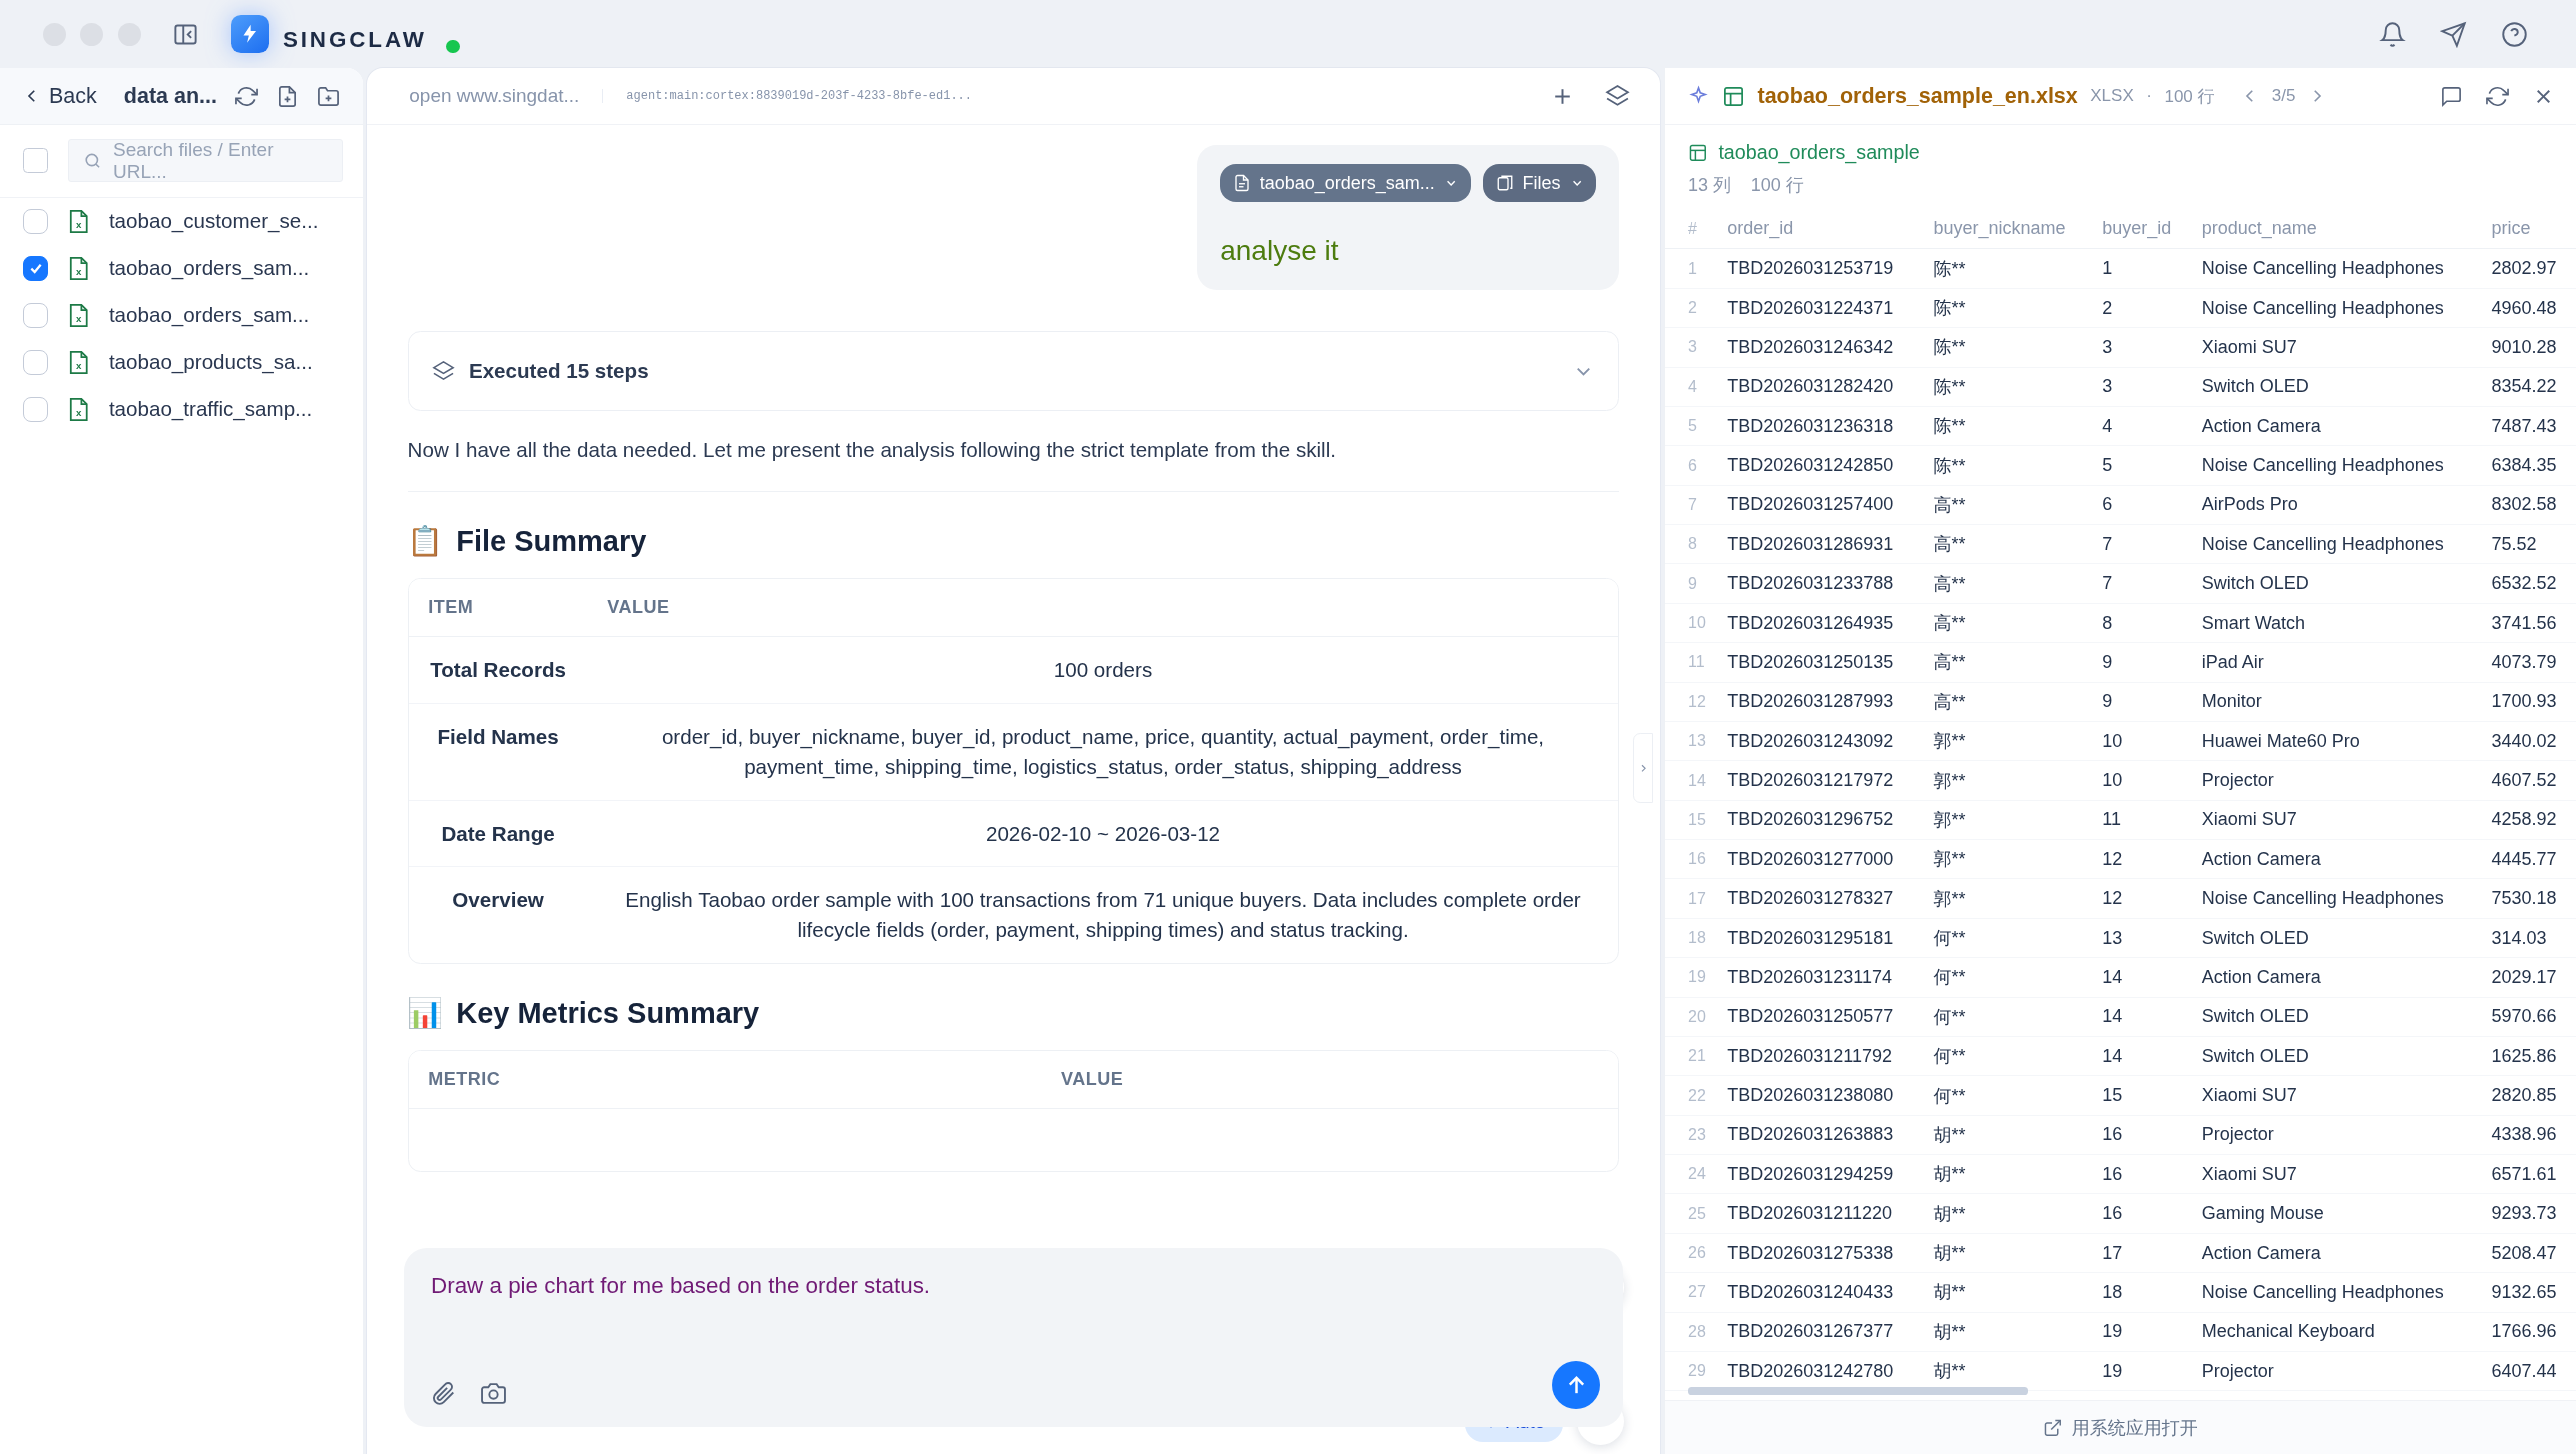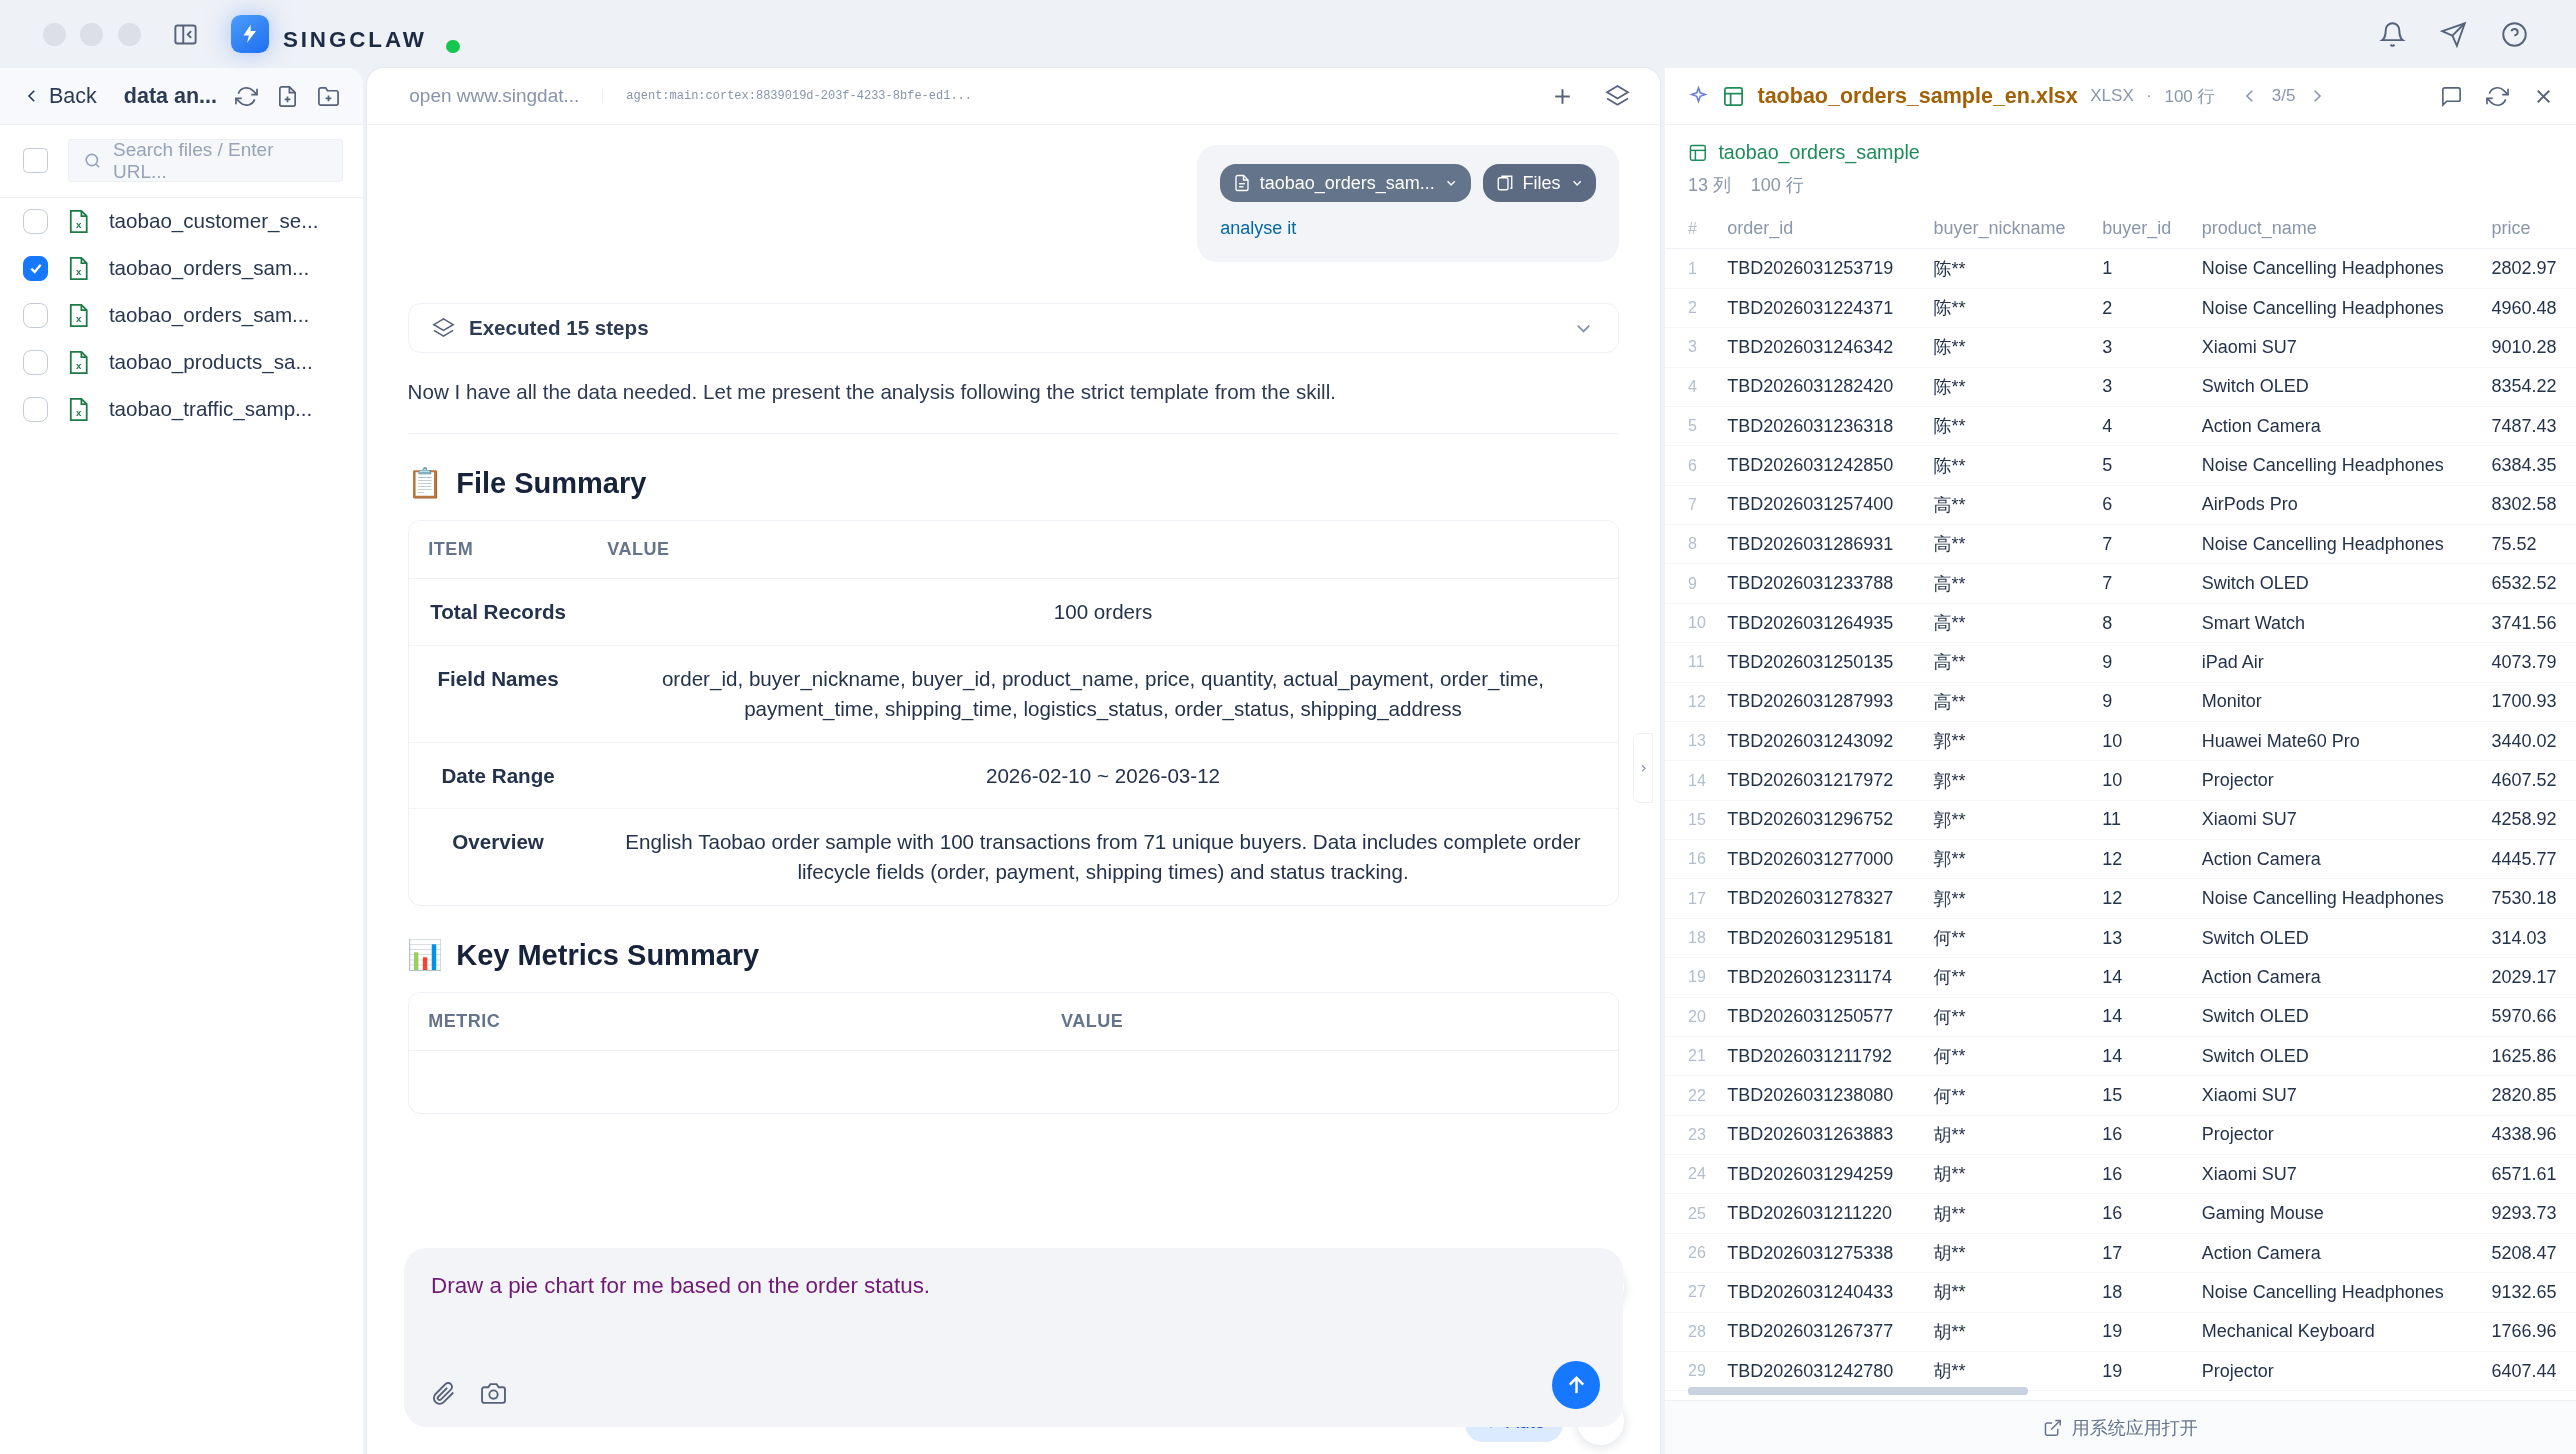--- a/index.html
+++ b/index.html
@@ -116,24 +116,24 @@
     max-width: 465px; min-width: 376px;
   }
   .chip-row { display: flex; gap: 12.5px; justify-content: flex-start; }
   .chip {
     background: #64748b; color: #fff; border-radius: 16px;
     height: 38px; display: flex; align-items: center; gap: 9px;
     padding: 0 12.5px; font-size: 18px; max-width: 268px;
   }
   .chip.light { background: #5d6b82; }
   .chip .label { white-space: nowrap; overflow: hidden; text-overflow: ellipsis; }
-  .msg-text { margin-top: 16px; font-size: 18px; color: #0369a1; }
+  .msg-text { margin-top: 33px; font-size: 28px; color: #4d7c0f; }
 
   .steps-bar {
-    margin-top: 41px; height: 50px; border: 0.9px solid #eceff4; border-radius: 12.5px;
+    margin-top: 41px; height: 80px; border: 0.9px solid #eceff4; border-radius: 12.5px;
     display: flex; align-items: center; padding: 0 23px; gap: 14.3px; background: #fff;
   }
   .steps-bar .txt { font-size: 20.6px; color: #2c3a52; font-weight: 600; }
   .steps-bar .chev { margin-left: auto; }
 
   .assistant-line { margin-top: 27px; font-size: 20.6px; color: #2c3a52; }
 
   .divider { height: 0.9px; background: #eef1f5; margin: 29px 0 0 0; }
 
   .sec-title {

